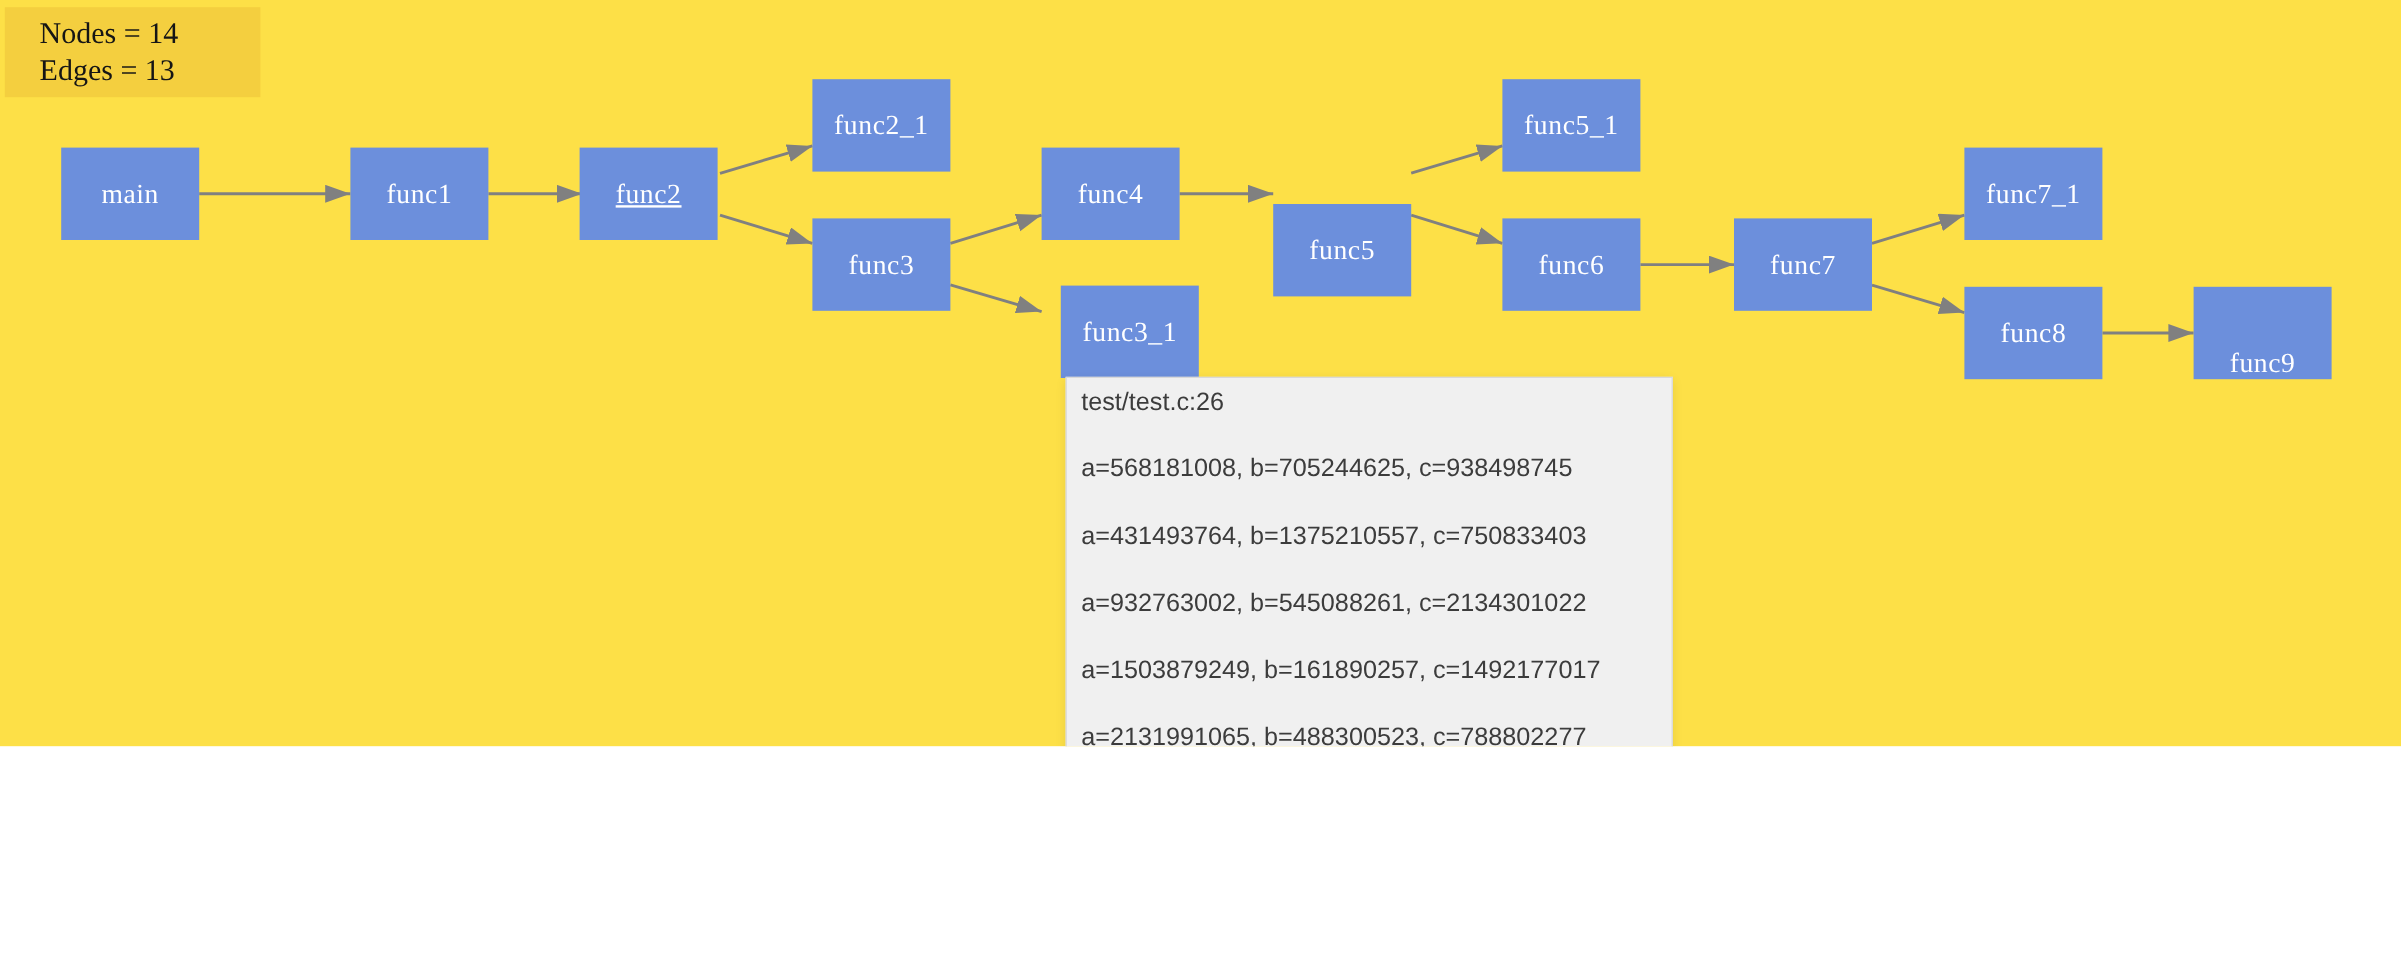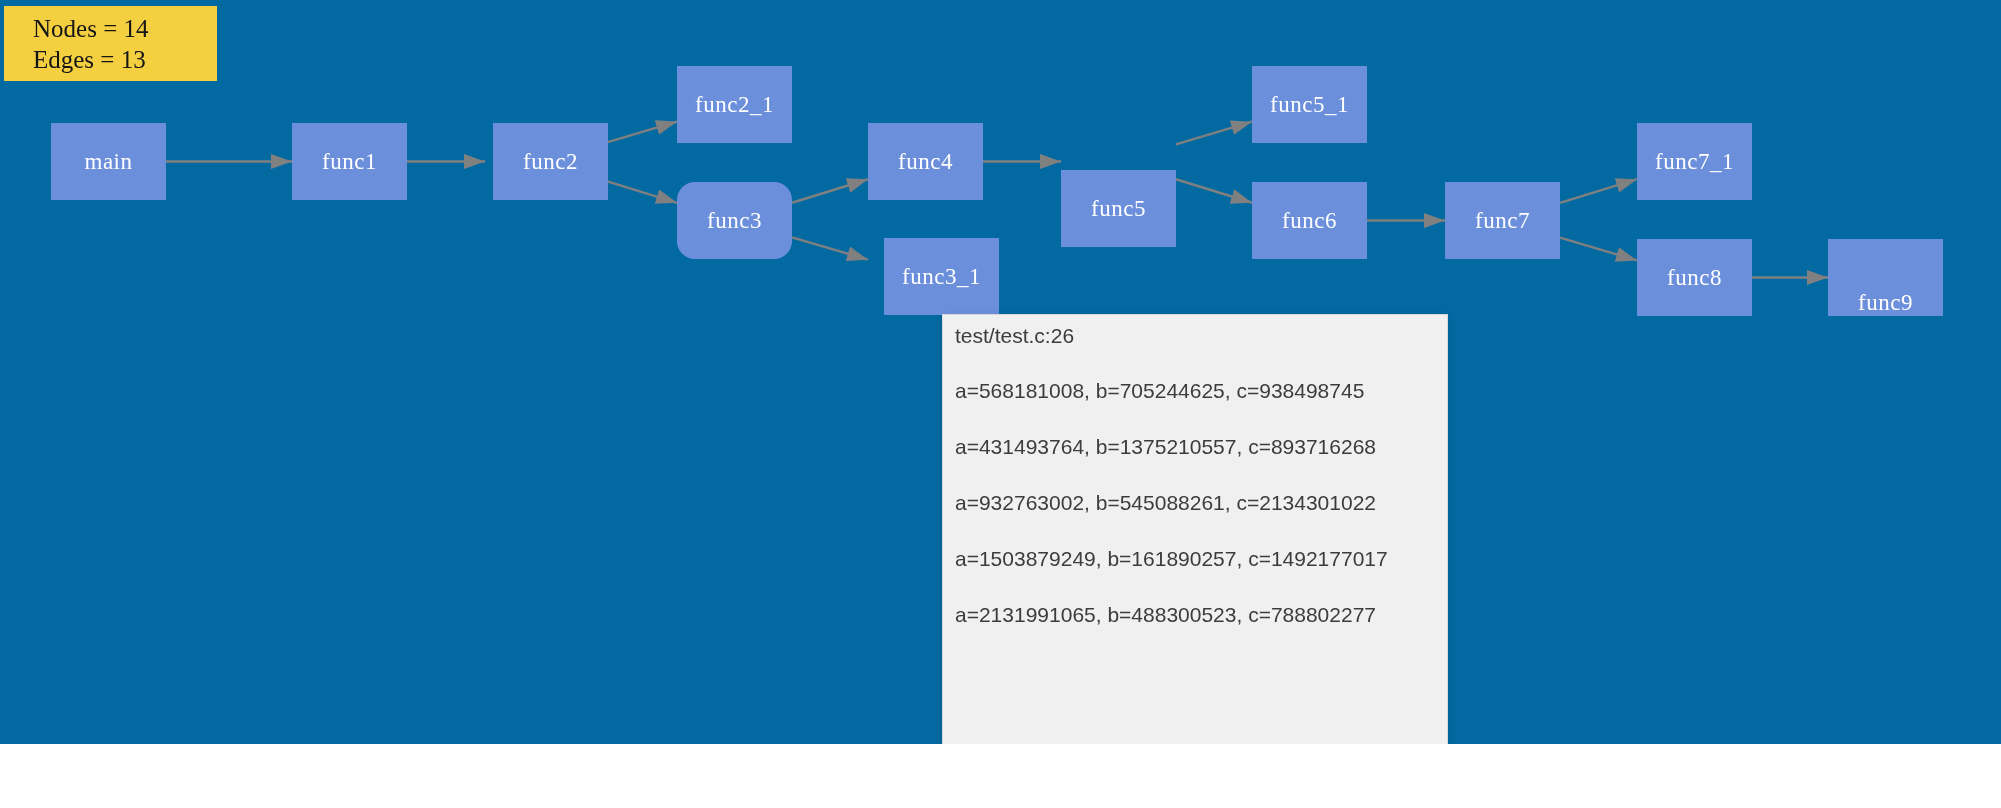--- a/index.html
+++ b/index.html
@@ -1,19 +1,19 @@
 <!DOCTYPE html>
 <html><head>
 <meta charset="utf-8">
 <style>
   html,body{margin:0;padding:0;background:#ffffff;}
   .canvas{
     position:relative;
-    width:2001px;height:744px;
-    background:#0369a1;
+    width:2001px;height:622px;
+    background:#fde047;
     overflow:hidden;
     font-family:"Liberation Serif", serif;
   }
   .badge{
     position:absolute;left:4px;top:6px;
     width:213px;height:75px;
     background:var(--badge-bg,#F4CF3F);
     color:#151515;
     font-size:25px;line-height:31px;
     padding:7px 0 0 29px;
@@ -25,21 +25,21 @@
     position:absolute;
     width:115px;height:77px;
     background:var(--node-fill,#6C8FDC);
     color:var(--node-text,#FFFFFF);
     display:flex;align-items:center;justify-content:center;
     font-size:23px;
     letter-spacing:0.5px;
     box-sizing:border-box;
   }
   .tooltip{
-    position:absolute;left:942px;top:314px;z-index:3;
+    position:absolute;left:888px;top:314px;z-index:3;
     width:506px;height:431px;
     background:var(--tooltip-bg,#F0F0F0);
     border:1px solid var(--tooltip-border,#D8D8D8);
     border-radius:0;
     box-shadow:0 3px 9px rgba(0,0,0,0.10);
     box-sizing:border-box;
     padding:10px 12px;
     font-family:"Liberation Sans", sans-serif;
     color:var(--tooltip-text,#3C3C3C);
     font-size:21px;
@@ -80,27 +80,27 @@
       </g>
   </svg>
 
   <div class="node-layer" id="node-layer">
       <div class="node" style="left: 51px; top: 123px; font-family: Liberation Serif, serif;">
         <span>main</span>
       </div>
       <div class="node" style="left: 292px; top: 123px;">
         <span>func1</span>
       </div>
-      <div class="node" style="left: 493px; top: 123px;">
+      <div class="node" style="left: 483px; top: 123px; text-decoration: underline;">
         <span>func2</span>
       </div>
       <div class="node" style="left: 677px; top: 66px;">
         <span>func2_1</span>
       </div>
-      <div class="node" style="left: 677px; top: 182px; border-radius: 18px;">
+      <div class="node" style="left: 677px; top: 182px;">
         <span>func3</span>
       </div>
       <div class="node" style="left: 868px; top: 123px; align-items: center;">
         <span>func4</span>
       </div>
       <div class="node" style="left: 868px; top: 238px; margin-left: 16px;">
         <span>func3_1</span>
       </div>
       <div class="node" style="left: 1061px; top: 123px; margin-top: 47px;">
         <span>func5</span>
@@ -122,20 +122,20 @@
       </div>
       <div class="node" style="left: 1828px; top: 239px; align-items: flex-end;">
         <span>func9</span>
       </div>
     </div>
 
   <div class="tooltip">
     <div class="tooltip-title">test/test.c:26</div>
     <div id="tooltip-lines">
         <div class="tooltip-line">a=568181008, b=705244625, c=938498745</div>
-        <div class="tooltip-line">a=431493764, b=1375210557, c=893716268</div>
+        <div class="tooltip-line">a=431493764, b=1375210557, c=750833403</div>
         <div class="tooltip-line">a=932763002, b=545088261, c=2134301022</div>
         <div class="tooltip-line">a=1503879249, b=161890257, c=1492177017</div>
         <div class="tooltip-line">a=2131991065, b=488300523, c=788802277</div>
       </div>
   </div>
 
 </div>
 
 </body></html>

